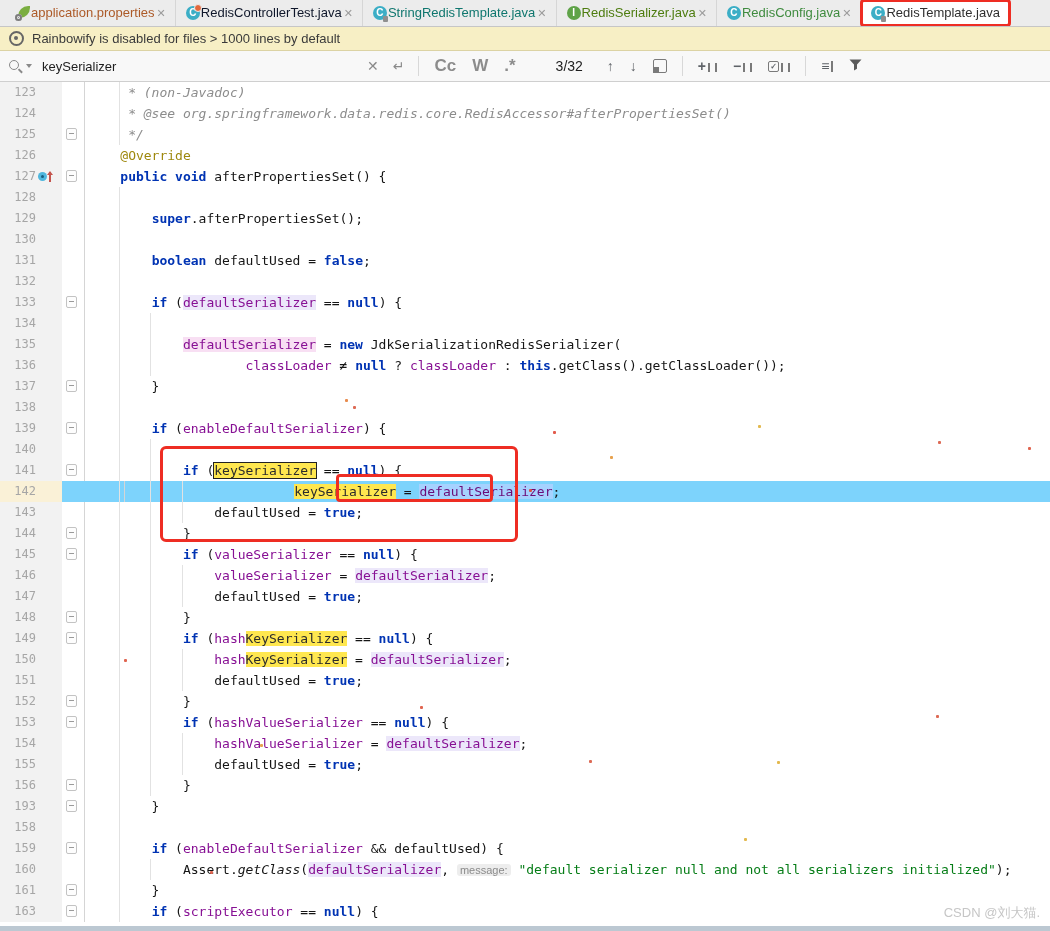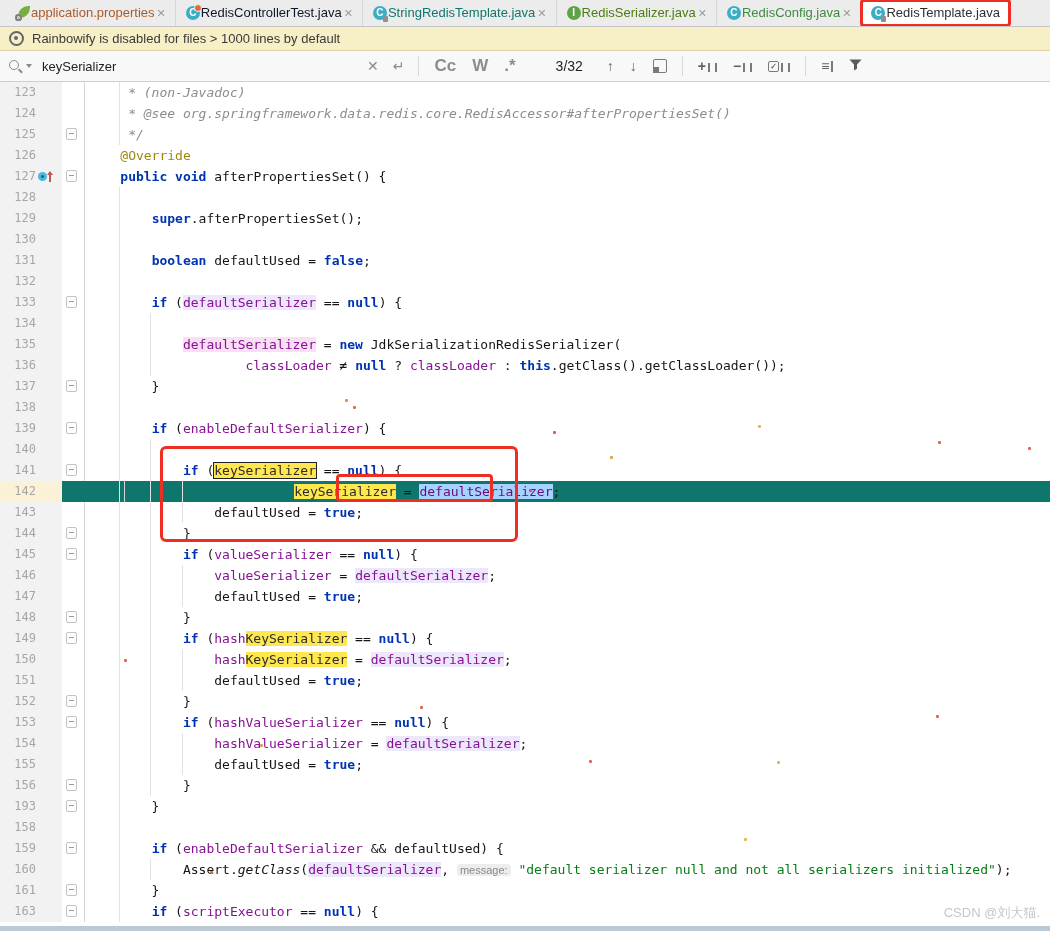--- a/index.html
+++ b/index.html
@@ -42,21 +42,21 @@
   .selall{width:12px;height:12px;border:1.5px solid #7A7A7A;border-radius:2px;position:relative;margin:0 8px;}
   .selall::after{content:"";position:absolute;left:-1px;bottom:-1px;width:6px;height:6px;background:#7A7A7A;}
   .occ{display:inline-flex;align-items:center;margin:0 8px;color:#5F6368;font-size:14px;font-weight:bold;}
   .bars{width:5px;height:9px;border-left:2px solid #7A7A7A;border-right:2px solid #7A7A7A;margin-left:2px;margin-top:3px;}
   .chk{width:9px;height:9px;border:1.5px solid #7A7A7A;border-radius:2px;font-size:8px;line-height:9px;color:#5F6368;text-align:center;font-weight:bold;}
   .bar1{width:2px;height:11px;background:#7A7A7A;margin-left:2px;}
   .funnel{margin:0 8px;display:inline-block;}
   
   .editor{position:relative;height:849px;overflow:hidden;background:#fff;}
   .cl{display:flex;height:21px;font:13px/21px "DejaVu Sans Mono",monospace;position:relative;z-index:1;}
-  .cl.cur{background:#0f766e;gap:40px;}
+  .cl.cur{background:#7dd3fc;gap:40px;}
   .g{width:62px;flex:0 0 62px;background:#F2F2F2;display:flex;}
   .cur .g{background:#FAF1D7;}
   .ln{width:36px;text-align:right;color:#A6A6A6;font-size:12px;}
   .gi{width:26px;position:relative;}
   .fc{width:22px;flex:0 0 22px;border-right:1px solid #D5D5D5;position:relative;background:transparent;}
   .code{margin:0;padding-left:4px;white-space:pre;flex:1;color:#151515;font:inherit;}
   .fm{position:absolute;left:4px;top:4px;width:11px;height:12px;border:1px solid #C3C3C3;background:#FDFDFD;border-radius:2px;box-sizing:border-box;}
   .fm::after{content:"";position:absolute;left:2px;right:2px;top:4px;height:1px;background:#9A9A9A;}
   .ovr{position:absolute;left:2px;top:2px;width:16px;height:16px;}
   .oc{position:absolute;left:0;top:4px;width:9px;height:9px;border-radius:50%;background:#4FB7DE;}

